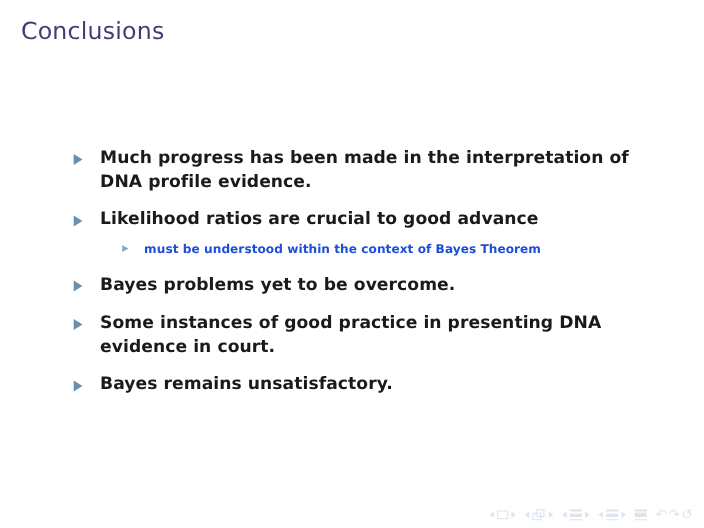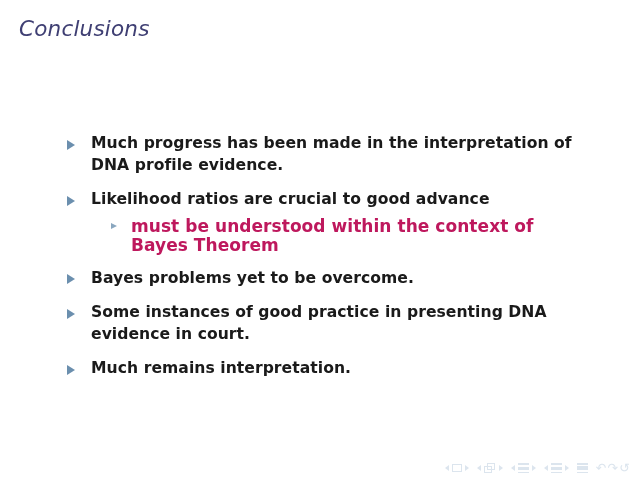--- a/index.html
+++ b/index.html
@@ -27,21 +27,20 @@
   
   #slide-title {
     position: absolute;
     left: 19px;
     top: 16px;
     font-size: 21.5px;
     font-weight: 400;
     letter-spacing: 0.2px;
     color: #3f3f73;
     white-space: nowrap;
-    font-style: italic;
   }
 
   
   #body-list {
     position: absolute;
     left: 66px;
     top: 133px;
     width: 530px;
     font-weight: bold;
   }
@@ -78,22 +77,22 @@
   
   .sub-list {
     margin-top: 6px;
     margin-bottom: 2px;
   }
 
   .sub-item {
     position: relative;
     padding-left: 24px;
     margin-left: 16px;
-    color: #be185d;
-    font-size: 17px;
+    color: #1d4ed8;
+    font-size: 11px;
     line-height: 19px;
     letter-spacing: 0.05px;
   }
 
   .tri-sub {
     position: absolute;
     left: 4px;
     top: 6.5px;
     width: 0;
     height: 0;
@@ -218,21 +217,21 @@
       <span class="bullet-text">Bayes problems yet to be overcome.</span>
     </div>
 
     <div class="bullet-item">
       <span class="tri"></span>
       <span class="bullet-text">Some instances of good practice in presenting DNA evidence in court.</span>
     </div>
 
     <div class="bullet-item">
       <span class="tri"></span>
-      <span class="bullet-text">Much remains interpretation.</span>
+      <span class="bullet-text">Bayes remains unsatisfactory.</span>
     </div>
 
   </div>
 
   <div id="nav-symbols">
 
     <div class="nav-group">
       <span class="nav-arrow-l"></span>
       <span class="glyph ic-slide"></span>
       <span class="nav-arrow-r"></span>

